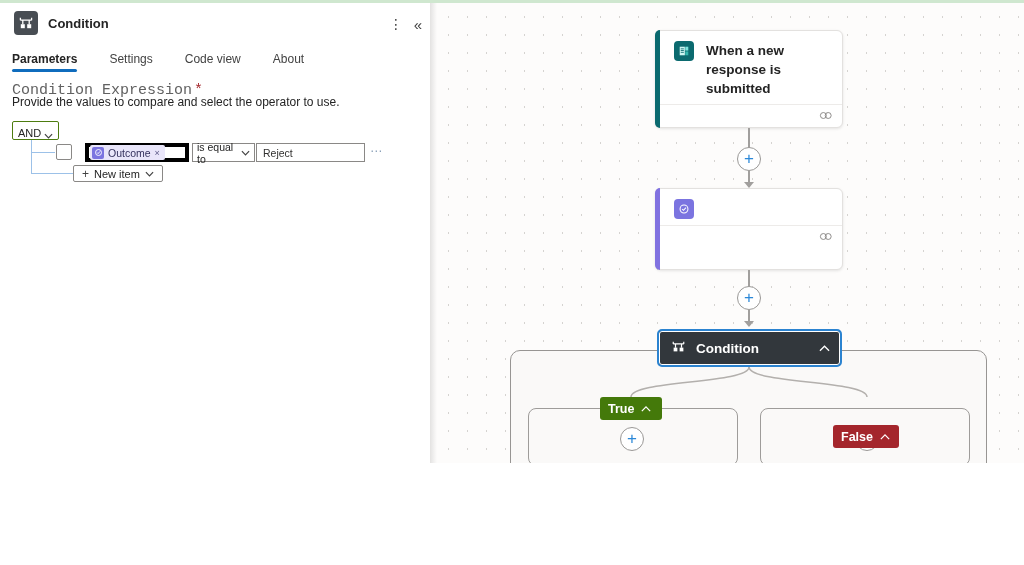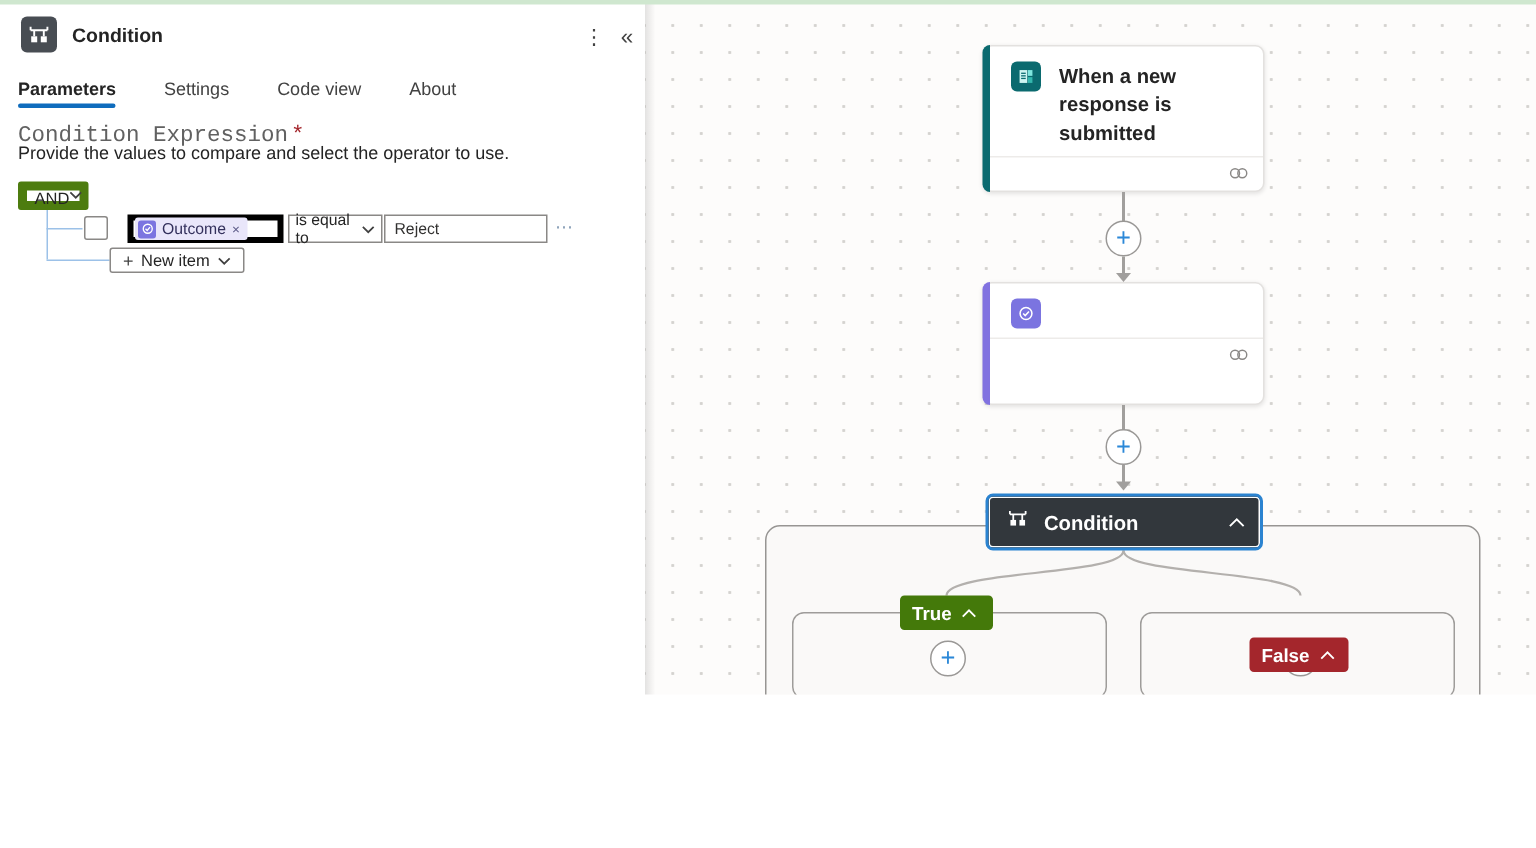--- a/index.html
+++ b/index.html
@@ -21,21 +21,21 @@
 
   .tabs { position:absolute; left:12px; top:52px; display:flex; gap:32px; }
   .tab { font-size:12px; color:#424242; padding-bottom:6px; cursor:pointer; position:relative; }
   .tab.selected { font-weight:bold; color:#242424; }
   .tab.selected::after { content:""; position:absolute; left:0; right:0; bottom:0; height:3px; background:#0f6cbd; border-radius:2px; }
 
   .field-label { position:absolute; left:12px; top:82px; font-size:15px; color:#616161;font-family:Liberation Mono, monospace; }
   .req { color:#a4262c; margin-left:2px; }
   .field-desc { position:absolute; left:12px; top:95px; font-size:12px; color:#242424; }
 
-  .and-dd { position:absolute; left:12px; top:121px; width:47px; height:19px; border:6px solid #4d7c0f; border-radius:2px; background:#fff; display:flex; align-items:flex-start; justify-content:space-between; padding:0 5px; font-size:11px; color:#242424; cursor:pointer; }
+  .and-dd { position:absolute; left:12px; top:121px; width:47px; height:19px; border:1px solid #4d7c0f; border-radius:2px; background:#fff; display:flex; align-items:flex-end; justify-content:space-between; padding:0 5px; font-size:11px; color:#242424; cursor:pointer; }
 
   .tree-v { position:absolute; left:31px; top:140px; width:1px; height:33px; background:#9cc1e8; }
   .tree-h1 { position:absolute; left:31px; top:152px; width:24px; height:1px; background:#9cc1e8; }
   .tree-h2 { position:absolute; left:31px; top:173px; width:42px; height:1px; background:#9cc1e8; }
 
   .row-checkbox { position:absolute; left:56px; top:144px; width:16px; height:16px; border:1px solid #8a8886; border-radius:2px; background:#fff; cursor:pointer; }
 
   .token-field { position:absolute; left:85px; top:143px; width:104px; height:19px; border:4px solid #000000; background:#fff; display:flex; align-items:center; padding:1px; cursor:text; }
   .token-pill { display:flex; align-items:center; gap:4px; background:#e9e6fa; border-radius:2px; height:15px; padding:0 5px 0 2px; }
   .token-icon { width:12px; height:12px; background:#7b74e0; border-radius:2px; display:flex; align-items:center; justify-content:center; }

